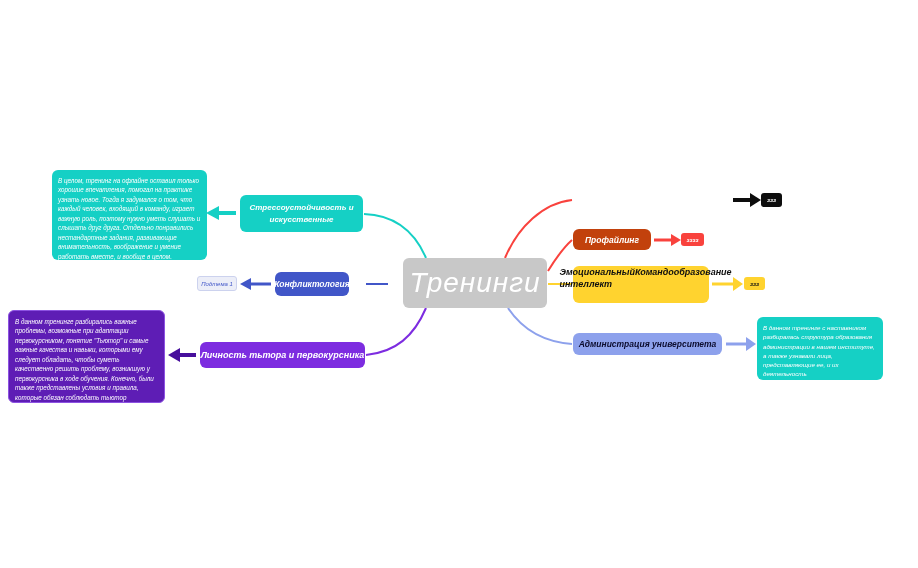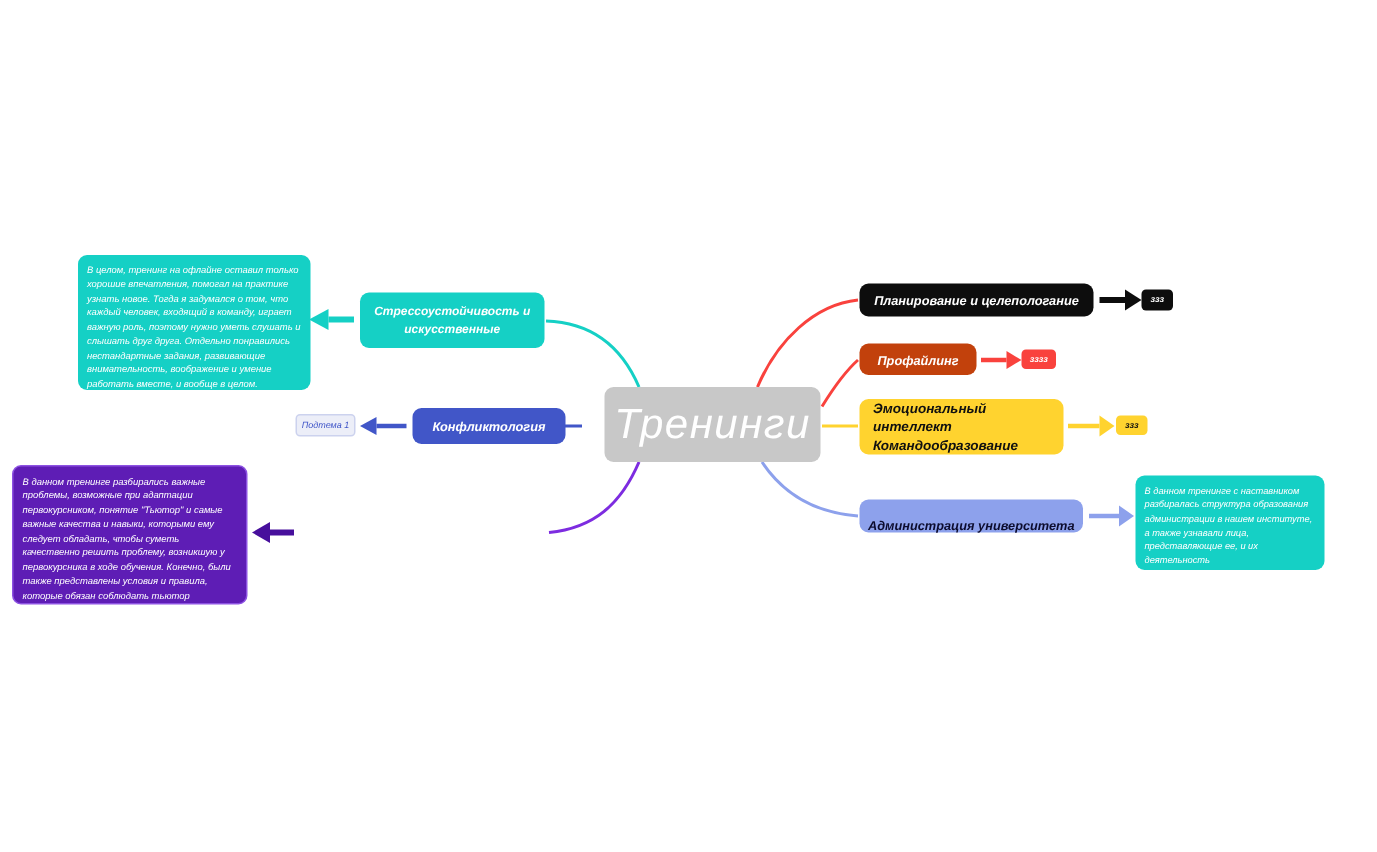--- a/index.html
+++ b/index.html
@@ -9,29 +9,29 @@
 
   .node{position:absolute;display:flex;align-items:center;justify-content:center;
         font-style:italic;font-weight:bold;color:#fff;border-radius:6px;
         box-sizing:border-box;text-align:center;cursor:default;}
 
   .central{left:403px;top:258px;width:144px;height:50px;background:#c8c8c8;
            font-size:28px;font-weight:400;letter-spacing:1px;border-radius:6px;}
 
   .teamwork{left:240px;top:195px;width:123px;height:37px;background:#15d0c5;
             font-size:8px;padding:3px 8px;line-height:1.45;}
-  .conflict{left:275px;top:272px;width:102px;height:24px;background:#4156c8;font-size:8.5px;}
+  .conflict{left:275px;top:272px;width:74px;height:24px;background:#4156c8;font-size:8.5px;}
   .tutor{left:200px;top:342px;width:165px;height:26px;background:#7d2ce0;font-size:9px;}
 
   .planning{left:573px;top:189px;width:156px;height:22px;background:#0d0d0d;font-size:8.5px;}
   .profiling{left:573px;top:229px;width:78px;height:21px;background:#c2410c;font-size:8.5px;}
   .emotional{left:573px;top:266px;width:136px;height:37px;background:#ffd32f;color:#101010;
-             font-size:9px;flex-direction:column;align-items:flex-start;justify-content:center;
+             font-size:9px;flex-direction:row;align-items:flex-start;justify-content:center;
              padding-left:9px;line-height:1.35;text-align:left;}
-  .admin{left:573px;top:333px;width:149px;height:22px;background:#8da1ec;color:#0c0c2e;font-size:8.5px;align-items:flex-end;}
+  .admin{left:573px;top:333px;width:149px;height:22px;background:#8da1ec;color:#0c0c2e;font-size:8.5px;}
 
   .note{position:absolute;font-style:italic;color:#ffffff;border-radius:6px;
         padding:6px 6px;line-height:1.5;box-sizing:border-box;cursor:default;}
   .note-teal-left{left:52px;top:170px;width:155px;height:90px;background:#15d0c5;font-size:6.3px;}
   .note-purple{left:8px;top:310px;width:157px;height:93px;background:#5e1db5;
                border:1px solid #8d52e2;font-size:6.3px;}
   .note-teal-right{left:757px;top:317px;width:126px;height:63px;background:#15d0c5;font-size:6.2px;}
 
   .tag{position:absolute;display:flex;align-items:center;justify-content:center;
        font-size:6px;font-weight:bold;font-style:italic;border-radius:3px;box-sizing:border-box;}
@@ -92,24 +92,24 @@
   <div class="tag subtopic">
     <span>Подтема 1</span>
   </div>
   <div class="node conflict">
     <span>Конфликтология</span>
   </div>
 
   <div class="note note-purple">
     <span>В данном тренинге разбирались важные проблемы, возможные при адаптации первокурсником, понятие "Тьютор" и самые важные качества и навыки, которыми ему следует обладать, чтобы суметь качественно решить проблему, возникшую у первокурсника в ходе обучения. Конечно, были также представлены условия и правила, которые обязан соблюдать тьютор</span>
   </div>
+  <div class="node tutor">
+    <span>Личность тьтора и первокурсника</span>
+  </div>
 
-  <div class="node planning">
-    <span>Планирование и целепологание</span>
-  </div>
   <div class="tag tag-black">
     <span>ззз</span>
   </div>
 
   <div class="node profiling">
     <span>Профайлинг</span>
   </div>
   <div class="tag tag-red">
     <span>зззз</span>
   </div>

